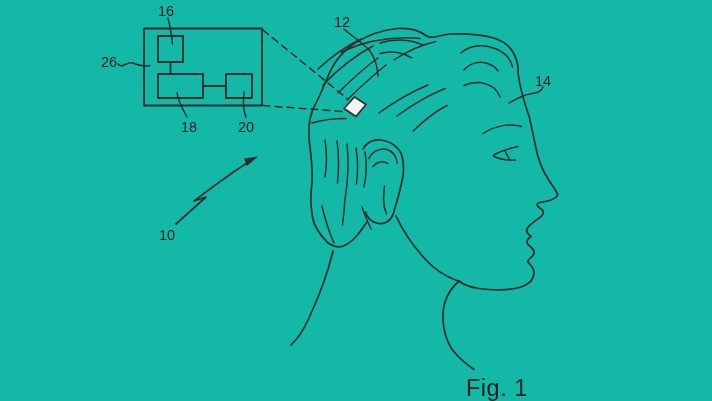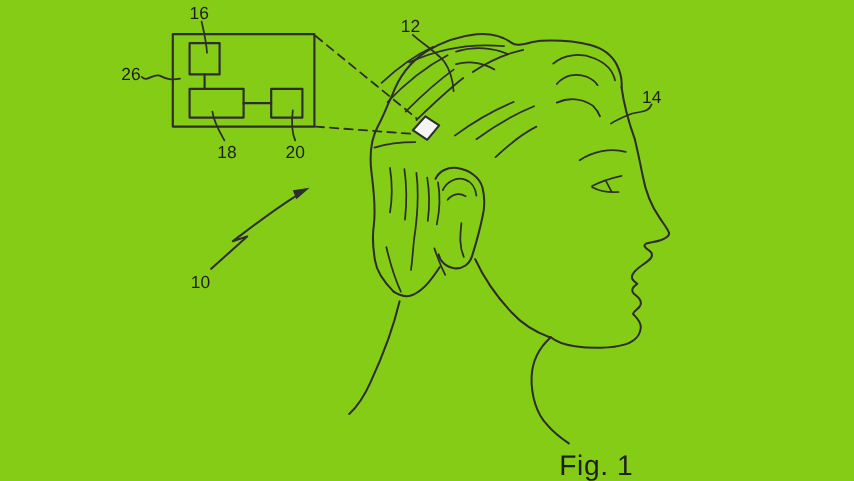--- a/index.html
+++ b/index.html
@@ -1,19 +1,19 @@
 <!DOCTYPE html>
 <html><head>
 <meta charset="utf-8">
 <style>
   html,body{margin:0;padding:0;background:#e9e9e7;}
   .stage{
     position:relative;
     width:712px;height:401px;
-    background:#84cc16;
+    background:#14b8a6;
     overflow:hidden;
     font-family:"Liberation Sans", sans-serif;
   }
   svg{display:block;}
   .ink{stroke:#2d2d2d;fill:none;stroke-linecap:round;stroke-linejoin:round;}
   .w-main{stroke-width:1.7;}
   .w-strand{stroke-width:1.45;}
   .w-box{stroke-width:1.8;}
   .dashed{stroke-dasharray:7 5;stroke-width:1.5;}
   .num{

